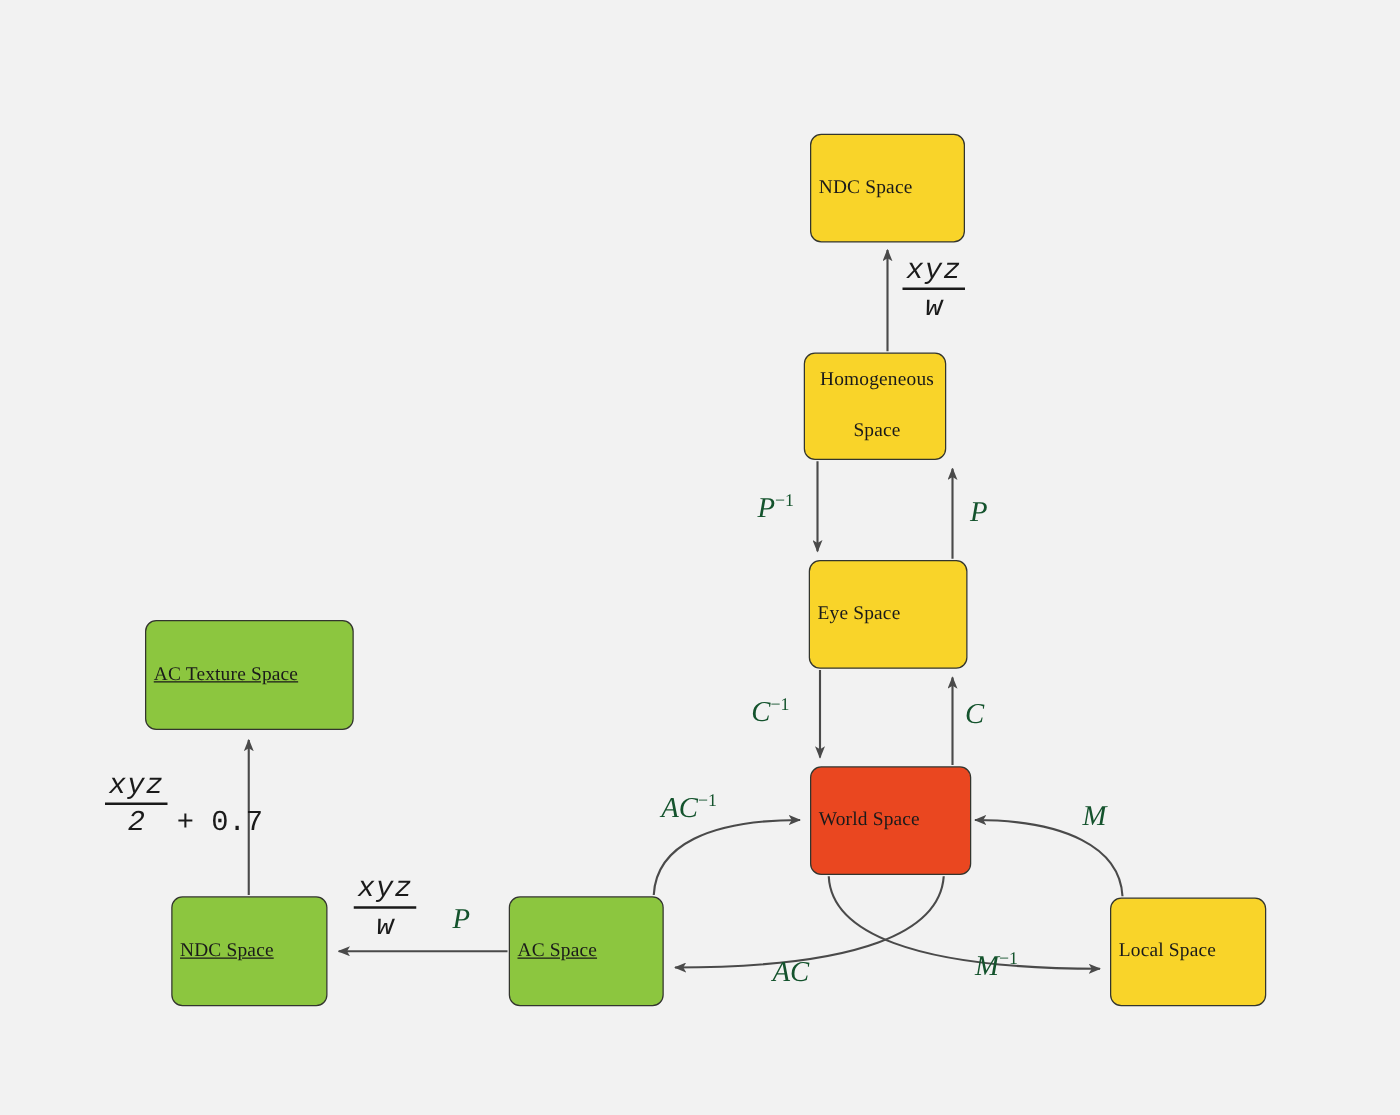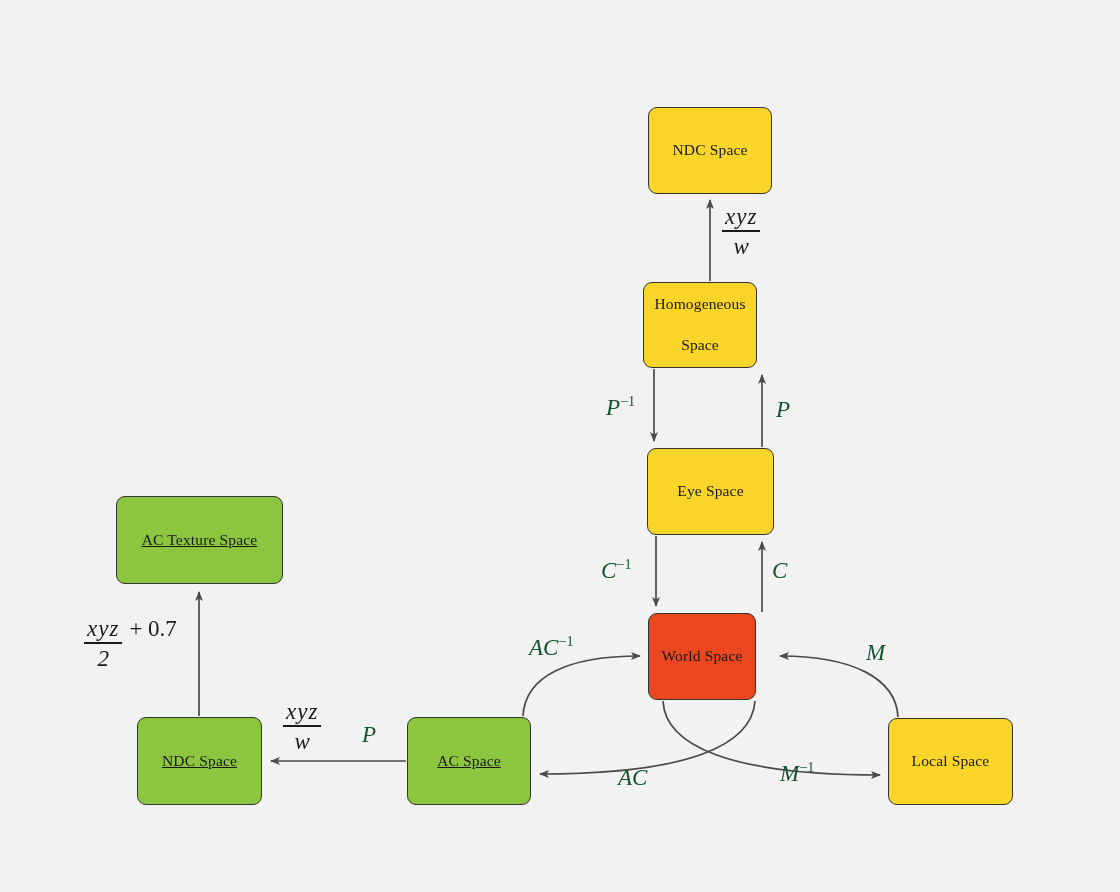--- a/index.html
+++ b/index.html
@@ -24,21 +24,20 @@
     width: 1120px;
     height: 892px;
   }
   .node {
     position: absolute;
     border: 1.6px solid #33352e;
     border-radius: 9px;
     box-sizing: border-box;
     display: flex;
     align-items: center;
-    justify-content: center;
     text-align: center;
     color: #1a1a1a;
     font-size: 15.5px;
     line-height: 1.35;
     letter-spacing: .15px;
     font-family: "Liberation Serif", "DejaVu Serif", serif;
   }
   .node span { display: block; padding: 0 6px; }
   .node.yellow { background: #f9d429; }
   .node.green  { background: #8cc63f; text-decoration: underline; }
@@ -57,22 +56,22 @@
     font-size: 0.62em;
     font-style: normal;
     vertical-align: super;
     letter-spacing: 0;
   }
 
   
   .frac {
     position: absolute;
     display: inline-flex;
-    align-items: flex-start;
-    font-family: Liberation Serif, serif;
+    align-items: flex-end;
+    font-family: Liberation Mono, monospace;
     font-size: 23px;
     color: #1a1a1a;
     white-space: nowrap;
     line-height: 1;
   }
   .frac .stack {
     display: inline-flex;
     flex-direction: column;
     align-items: center;
     vertical-align: middle;
@@ -140,21 +139,21 @@
     <span>
       <span>Homogeneous</span><br>
       <span>Space</span>
     </span>
   </div>
 
   <div class="node yellow" style="left:647px; top:448px; width:127px; height:87px;">
     <span>Eye Space</span>
   </div>
 
-  <div class="node red" style="left:648px; top:613px; width:108px; height:87px;">
+  <div class="node red" style="left:648px; top:613px; width:129px; height:87px;">
     <span>World Space</span>
   </div>
 
   <div class="node yellow" style="left:888px; top:718px; width:125px; height:87px;">
     <span>Local Space</span>
   </div>
 
   <div class="node green" style="left:407px; top:717px; width:124px; height:88px;">
     <span>AC Space</span>
   </div>

